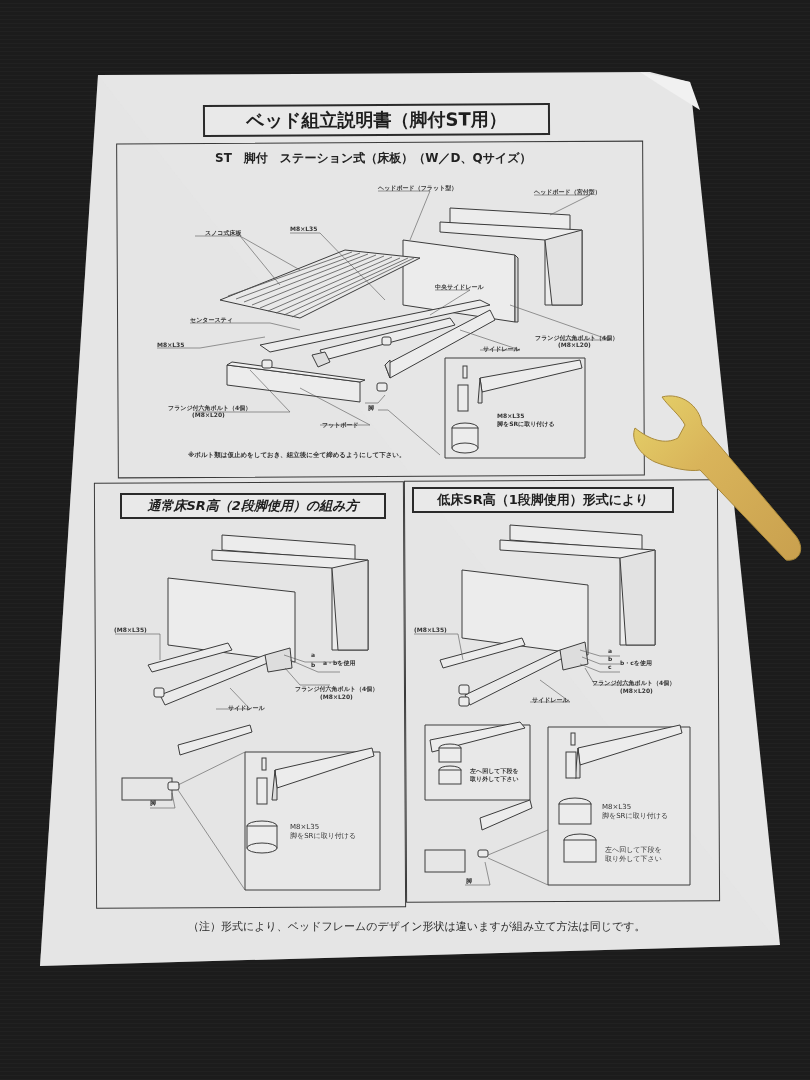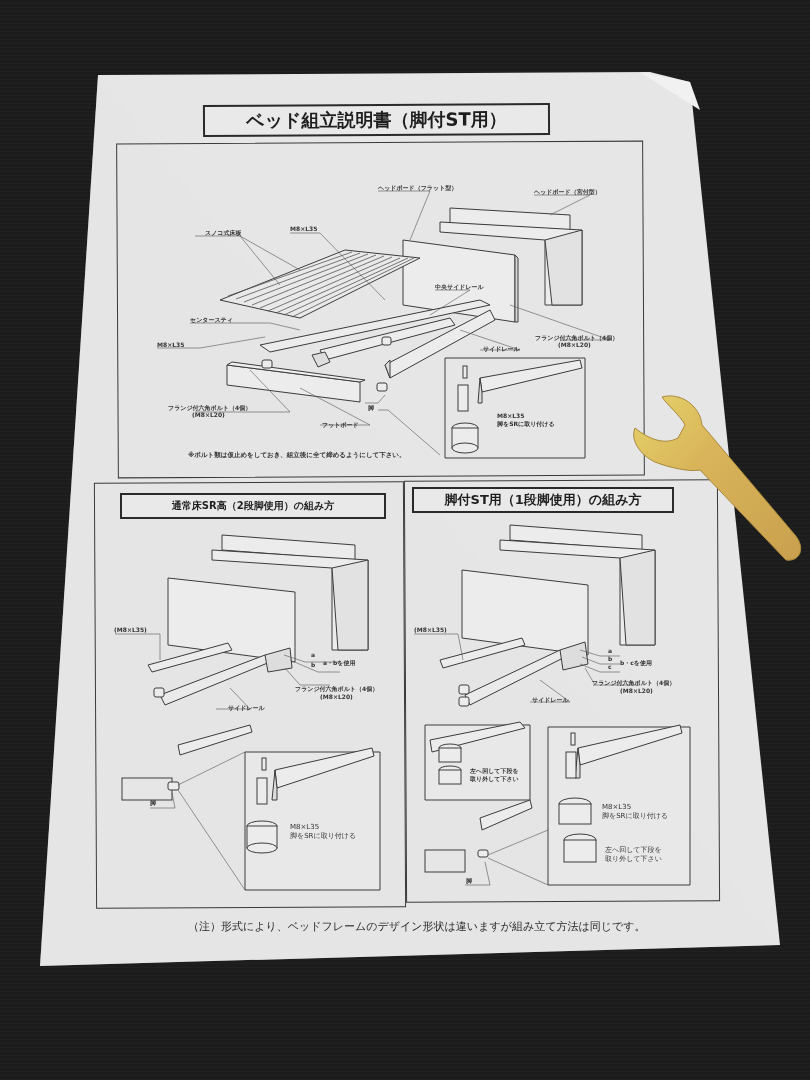--- a/index.html
+++ b/index.html
@@ -26,20 +26,21 @@
   <polygon points="98,75 780,945 40,966" fill="#e3e3e3" opacity="0.35"></polygon>
 </svg>
 
 <div class="paper">
 
   <div class="title-box" style="left:203px;top:104px;width:343px;height:28px;font-size:18px;transform:rotate(-0.3deg);">
     <span>ベッド組立説明書（脚付ST用）</span>
   </div>
 
   <div class="frame" style="left:117px;top:142px;width:525px;height:333px;transform:rotate(-0.3deg);"></div>
+  <div class="sub" style="left:215px;top:150px;font-size:12px;">ST　脚付　ステーション式（床板）（W／D、Qサイズ）</div>
 
   <svg width="810" height="1080">
     <g stroke="#3c3c3c" stroke-width="1" fill="#ececec">
 
       <polygon points="450,208 570,215 570,230 450,223"></polygon>
       <polygon points="440,222 582,230 582,305 545,305 545,240 440,232"></polygon>
       <polygon points="545,240 582,230 582,305 552,305" fill="#e2e2e2"></polygon>
 
       <polygon points="403,240 515,255 515,322 403,305"></polygon>
       <polygon points="515,255 518,258 518,322 515,322" fill="#d8d8d8"></polygon>
@@ -116,21 +117,21 @@
   <div class="lbl" style="left:483px;top:346px;">サイドレール</div>
   <div class="lbl" style="left:168px;top:405px;">フランジ付六角ボルト（4個）</div>
   <div class="lbl" style="left:192px;top:412px;">(M8×L20)</div>
   <div class="lbl" style="left:368px;top:405px;">脚</div>
   <div class="lbl" style="left:322px;top:422px;">フットボード</div>
   <div class="lbl" style="left:497px;top:413px;">M8×L35</div>
   <div class="lbl" style="left:497px;top:421px;">脚をSRに取り付ける</div>
   <div class="lbl" style="left:188px;top:452px;font-size:6.5px;">※ボルト類は仮止めをしておき、組立後に全て締めるようにして下さい。</div>
 
   <div class="frame" style="left:95px;top:482px;width:308px;height:424px;transform:rotate(-0.3deg);"></div>
-  <div class="title-box" style="left:120px;top:493px;width:262px;height:22px;font-size:10px;">
+  <div class="title-box" style="left:120px;top:493px;width:262px;height:22px;font-size:13px;font-style:italic;">
     <span>通常床SR高（2段脚使用）の組み方</span>
   </div>
 
   <svg width="810" height="1080">
     <g stroke="#3c3c3c" stroke-width="1" fill="#ececec">
       <polygon points="222,535 355,545 355,560 222,550"></polygon>
       <polygon points="212,550 368,560 368,650 332,650 332,568 212,560"></polygon>
       <polygon points="332,568 368,560 368,650 338,650" fill="#e2e2e2"></polygon>
       <polygon points="168,578 295,592 295,662 168,645"></polygon>
       <polygon points="148,665 228,643 232,650 152,672"></polygon>
@@ -167,21 +168,21 @@
   <div class="lbl" style="left:323px;top:660px;">a・bを使用</div>
   <div class="lbl" style="left:295px;top:686px;">フランジ付六角ボルト（4個）</div>
   <div class="lbl" style="left:320px;top:694px;">(M8×L20)</div>
   <div class="lbl" style="left:228px;top:705px;">サイドレール</div>
   <div class="lbl" style="left:150px;top:800px;">脚</div>
   <div class="lbl-md" style="left:290px;top:823px;">M8×L35</div>
   <div class="lbl-md" style="left:290px;top:832px;">脚をSRに取り付ける</div>
 
   <div class="frame" style="left:405px;top:480px;width:312px;height:420px;transform:rotate(-0.3deg);"></div>
   <div class="title-box" style="left:412px;top:487px;width:258px;height:22px;font-size:13px;">
-    <span>脚付ST用（1段脚使用）の組み方</span>
+    <span>低床SR高（1段脚使用）形式により</span>
   </div>
 
   <svg width="810" height="1080">
     <g stroke="#3c3c3c" stroke-width="1" fill="#ececec">
       <polygon points="510,525 642,535 642,550 510,540"></polygon>
       <polygon points="500,540 655,550 655,645 620,645 620,558 500,550"></polygon>
       <polygon points="620,558 655,550 655,645 626,645" fill="#e2e2e2"></polygon>
       <polygon points="462,570 588,585 588,655 462,638"></polygon>
       <polygon points="440,660 522,638 525,645 443,668"></polygon>
       <polygon points="465,695 560,650 565,657 470,705" fill="#eaeaea"></polygon>

